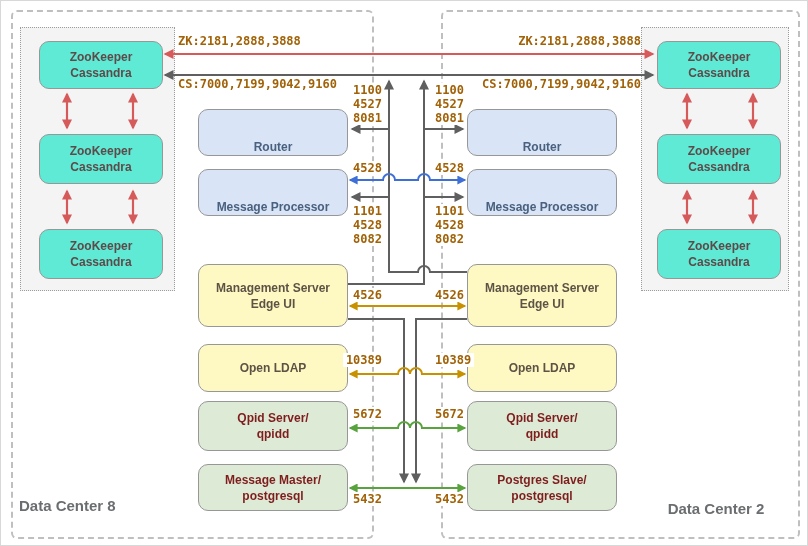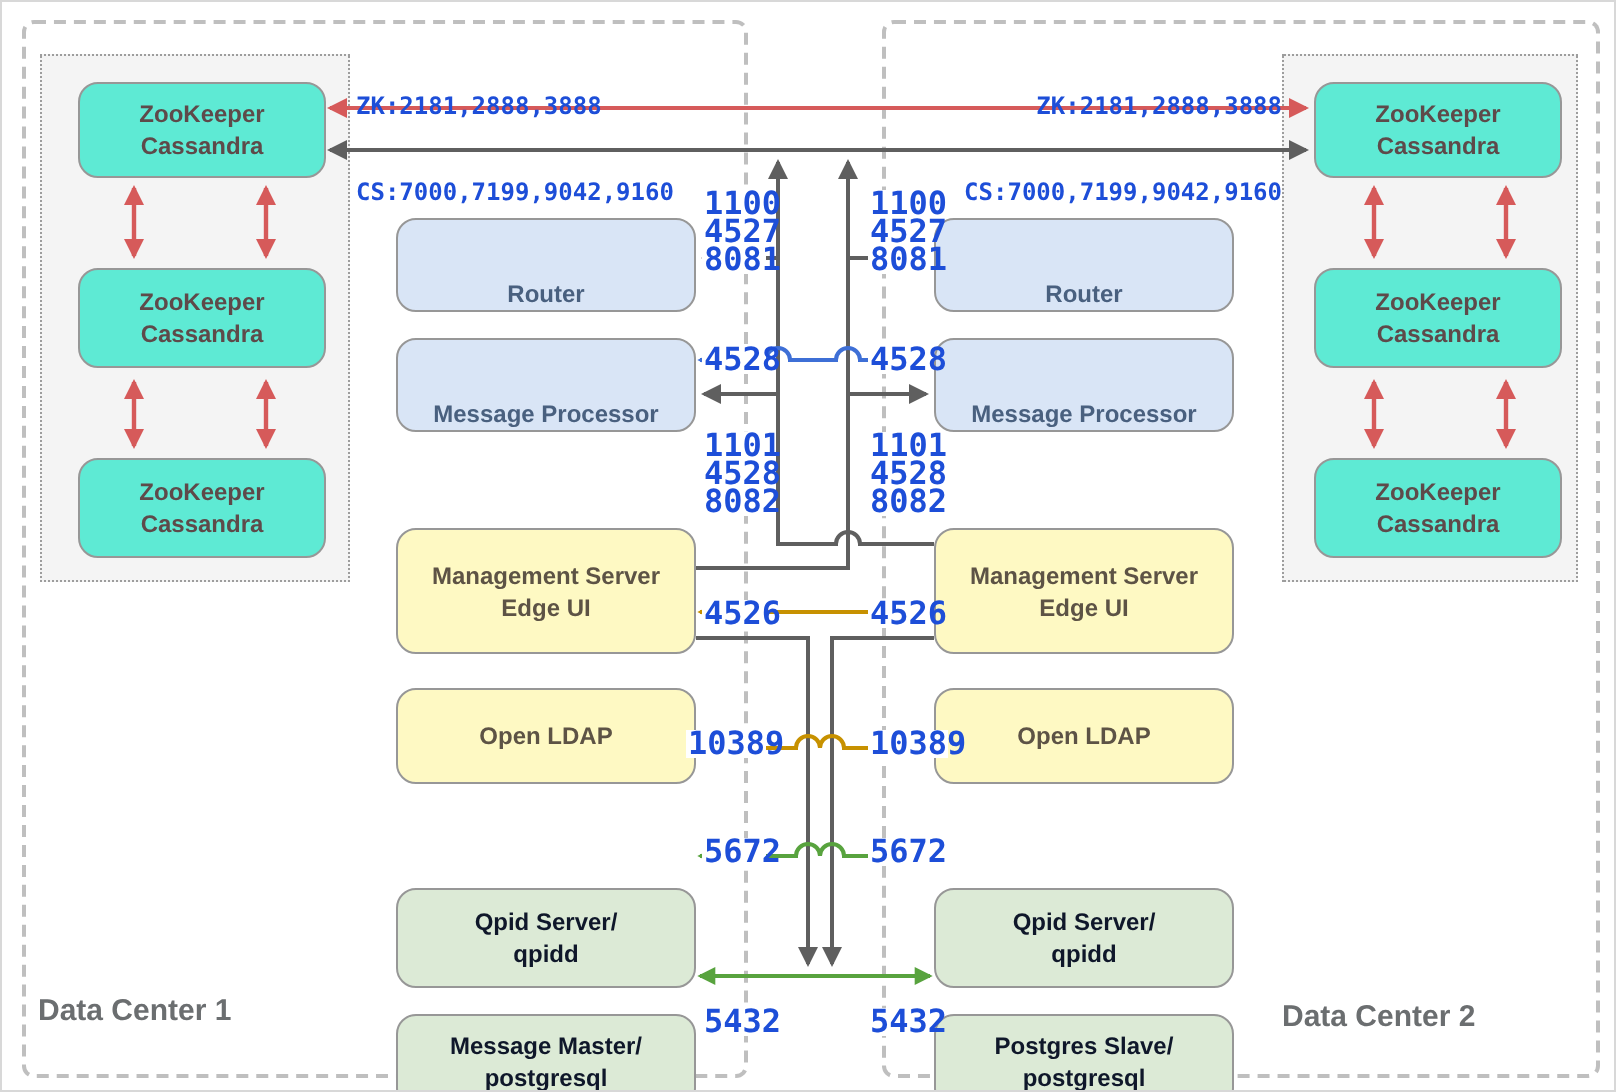--- a/index.html
+++ b/index.html
@@ -10,24 +10,24 @@
   .dc2-region{left:440px;top:9px;width:355px;height:525px;}
   .cluster{position:absolute;top:26px;height:262px;background:#f4f4f4;border:1px dotted #9d9d9d;}
   .cluster.c1{left:19px;width:153px;}
   .cluster.c2{left:640px;width:146px;}
   .box{position:absolute;box-sizing:border-box;border:1.6px solid #979797;border-radius:10px;
        display:flex;flex-direction:column;align-items:center;justify-content:center;
        font-size:12px;font-weight:bold;line-height:16px;text-align:center;}
   .pink{background:#5eead4;color:#5e4a4a;}
   .blueb{background:#d9e5f6;color:#49607f;justify-content:flex-end;}
   .yellowb{background:#fef9c3;color:#5d5345;}
-  .greenb{background:#dcead6;color:#0f172a;margin-top:43px;}
-  .mono{font-family:"DejaVu Sans Mono",monospace;font-weight:bold;color:#1d4ed8;margin-top:12px;}
+  .greenb{background:#dcead6;color:#7f1d1d;}
+  .mono{font-family:"DejaVu Sans Mono",monospace;font-weight:bold;color:#a16207;}
   .toplabel{position:absolute;font-size:12px;line-height:13px;white-space:nowrap;}
-  .plabel{position:absolute;font-size:16px;line-height:14px;background:#ffffff;padding:0 1px;}
+  .plabel{position:absolute;font-size:12px;line-height:14px;background:#ffffff;padding:0 1px;}
   .plabel span{display:block;}
   .alr{text-align:right;}
   .dctitle{position:absolute;font-size:15px;font-weight:bold;color:#6b6e70;}
   svg.wires{position:absolute;left:0;top:0;pointer-events:none;}
 </style>
 </head>
 <body>
 
 <div class="canvas">
 
@@ -221,16 +221,16 @@
     <span>5672</span>
   </div>
 
   <div class="plabel mono alr" style="left:350px;top:491px;width:30px;">
     <span>5432</span>
   </div>
   <div class="plabel mono" style="left:433px;top:491px;width:30px;">
     <span>5432</span>
   </div>
 
-  <div class="dctitle" style="left:18px;top:496px;">Data Center 1</div>
-  <div class="dctitle alr" style="left:640px;top:499px;width:150px;text-align:left;">Data Center 2</div>
+  <div class="dctitle" style="left:18px;top:496px;">Data Center 8</div>
+  <div class="dctitle alr" style="left:640px;top:499px;width:150px;text-align:center;">Data Center 2</div>
 
 </div>
 
 </body></html>

